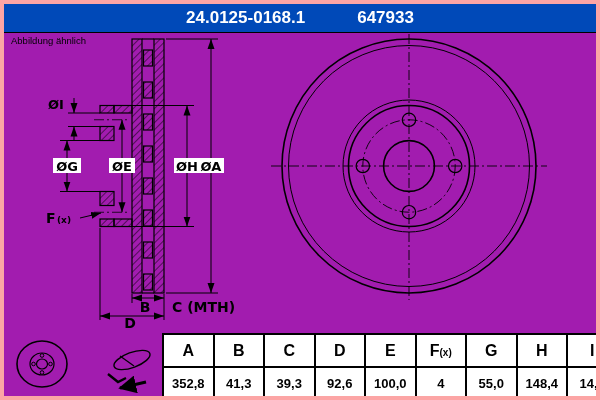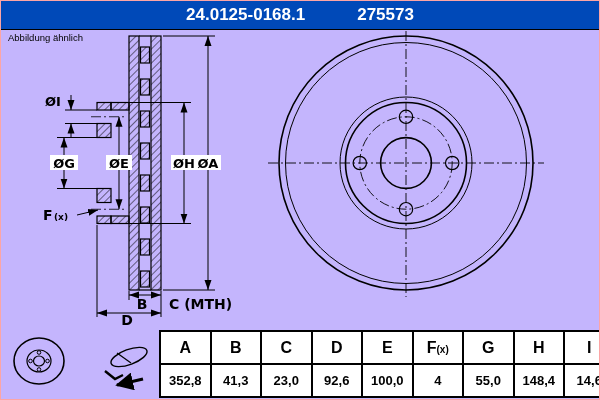--- a/index.html
+++ b/index.html
@@ -1,16 +1,16 @@
 <!DOCTYPE html>
 <html><head>
 <meta charset="utf-8">
 <style>
   html,body{margin:0;padding:0;background:#888;}
-  .page{position:relative;width:600px;height:400px;background:#c4b5fd;border:1px solid #fca5a5;
+  .page{position:relative;width:600px;height:400px;background:#a21caf;border:4px solid #fca5a5;
         box-sizing:border-box;overflow:hidden;font-family:"Liberation Sans",sans-serif;padding-left:24px;}
   .topbar{position:absolute;top:0;left:0;right:0;height:28px;display:flex;align-items:center;
           justify-content:center;gap:52px;color:#fff;font-weight:bold;font-size:17px;
           border-bottom:1px solid #000;}
   .note{position:absolute;top:31px;left:7px;font-size:9.5px;font-weight:normal;line-height:1.25;color:#000;}
   .drawing-svg{position:absolute;top:28px;left:0;}
   .icons-svg{position:absolute;top:326px;left:4px;}
   svg text{fill:#000;stroke:none;font-family:"DejaVu Sans","Liberation Sans",sans-serif;font-weight:bold;}
   .dimtxt{font-size:13px;}
   .bigtxt{font-size:14px;}
@@ -22,21 +22,21 @@
   .specs td{font-size:13px;font-weight:bold;}
   .small{font-size:10px;}
 </style>
 </head>
 <body>
 
 <div class="page">
 
   <header class="topbar" style="background: rgb(0, 73, 184);">
     <span>24.0125-0168.1</span>
-    <span>275573</span>
+    <span>647933</span>
   </header>
 
   <div class="note">
     <div>Abbildung ähnlich</div>
   </div>
 
   <svg class="drawing-svg" width="600" height="297" viewBox="0 0 600 297">
     <defs>
       <pattern id="hatch" patternUnits="userSpaceOnUse" width="5" height="5" patternTransform="rotate(45)">
         <line x1="0" y1="0" x2="0" y2="5" stroke="#000" stroke-width="1"></line>
@@ -190,21 +190,21 @@
         <th><span>F</span><span class="small">(x)</span></th>
         <th>G</th>
         <th>H</th>
         <th>I</th>
       </tr>
     </thead>
     <tbody>
       <tr>
         <td>352,8</td>
         <td>41,3</td>
-        <td>23,0</td>
+        <td>39,3</td>
         <td>92,6</td>
         <td>100,0</td>
         <td>4</td>
         <td>55,0</td>
         <td>148,4</td>
         <td>14,6</td>
       </tr>
     </tbody>
   </table>
 

